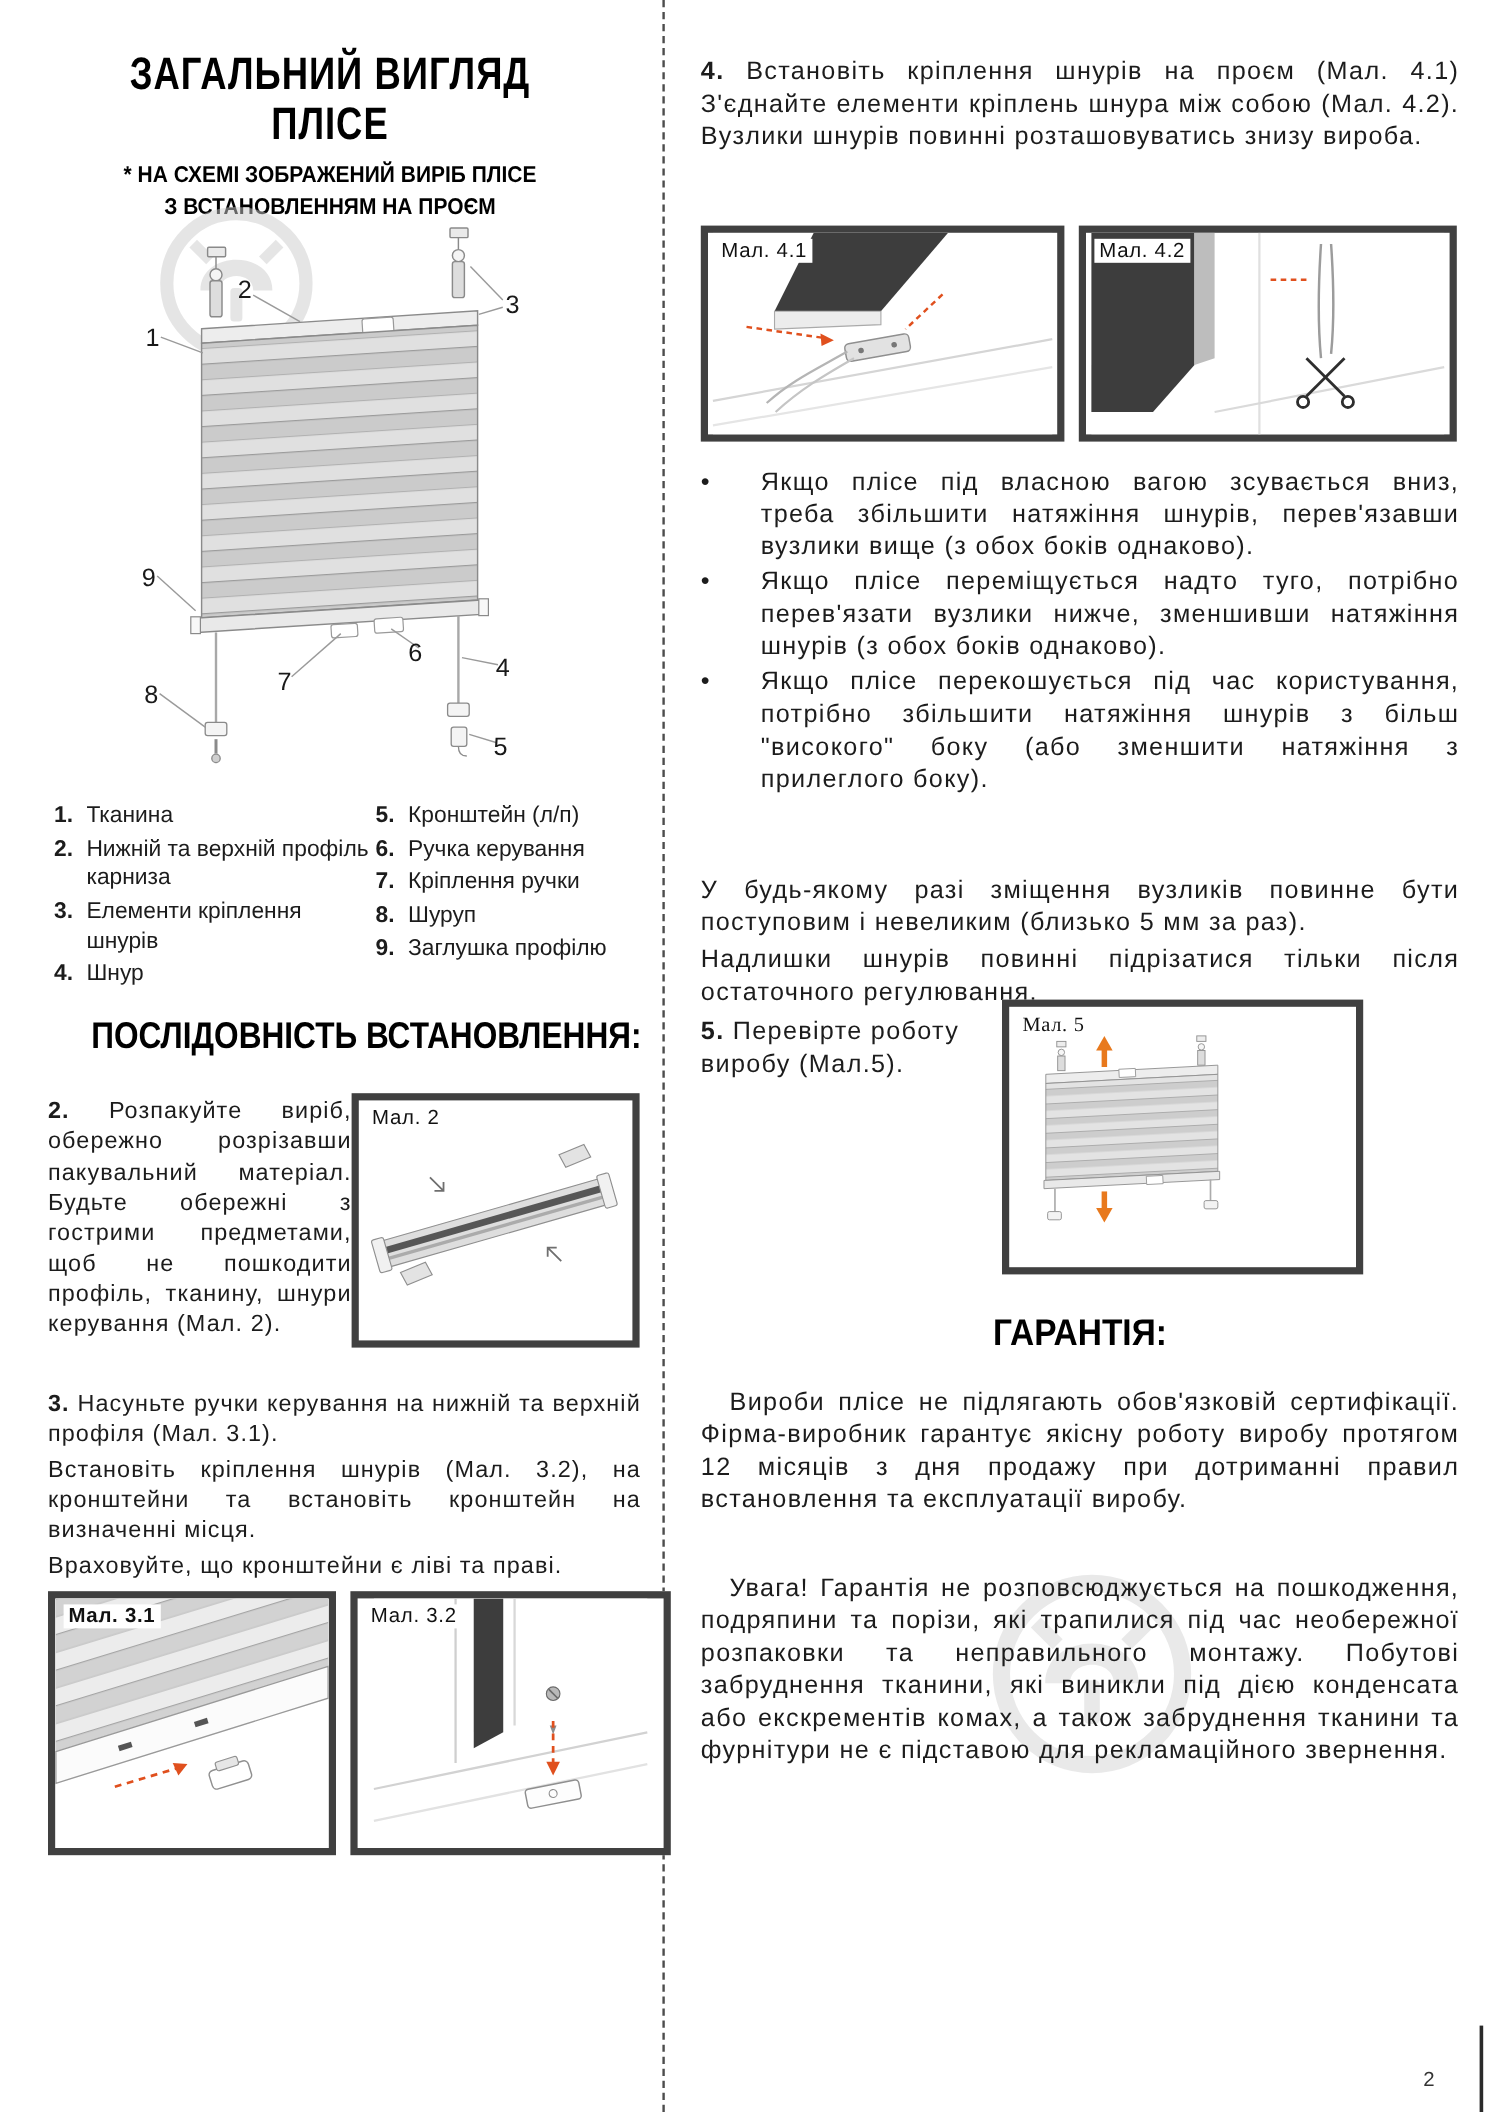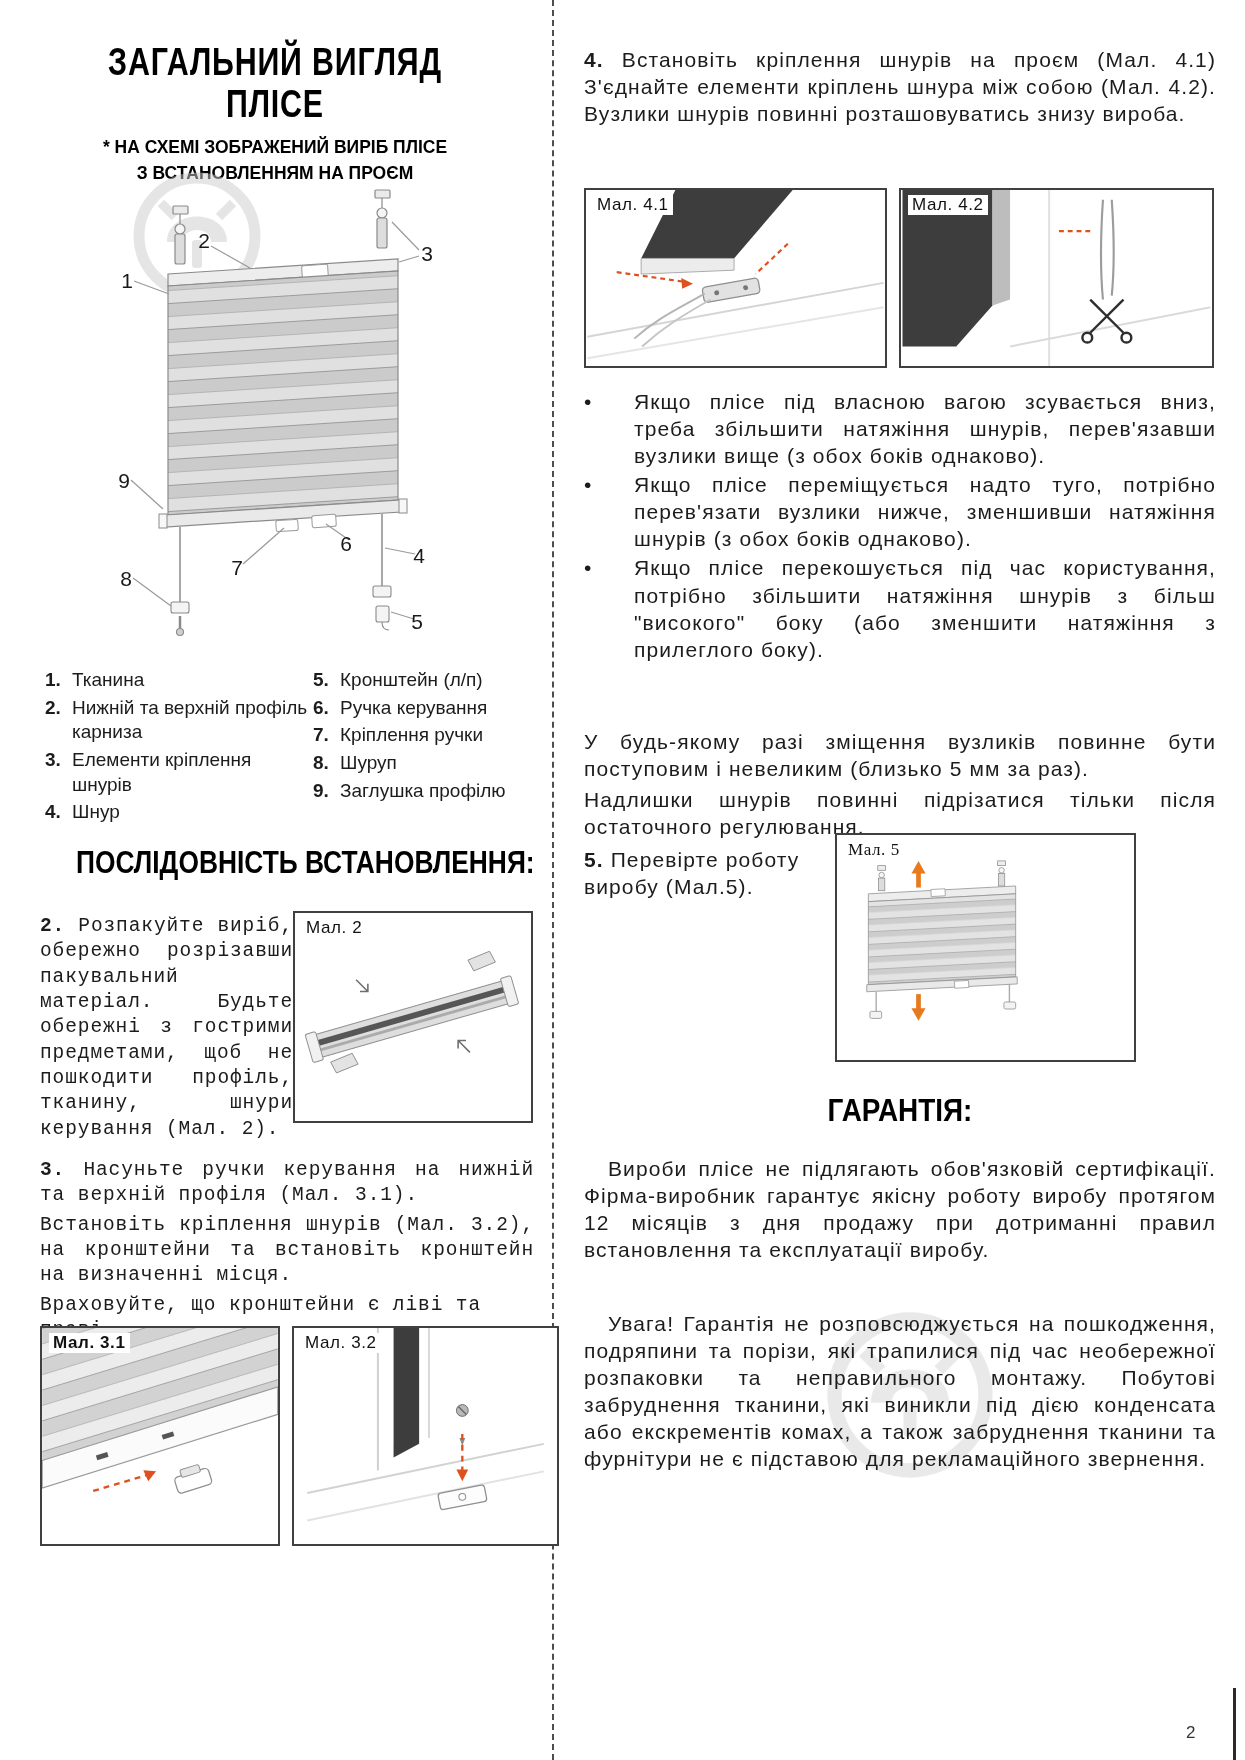--- a/index.html
+++ b/index.html
@@ -21,31 +21,31 @@
   .legend-item { display:flex; margin-bottom:3px; }
   .legend-item b { width:27px; flex:none; }
 
   .seq-heading { position:absolute; left:40px; top:845px; width:480px; text-align:center; font-weight:bold;
                  font-size:31px; white-space:nowrap; color:#000; transform:scaleX(0.85); transform-origin:center top; }
   .warranty-heading { position:absolute; left:584px; top:1093px; width:632px; text-align:center; font-weight:bold;
                  font-size:31px; color:#000; transform:scaleX(0.9); transform-origin:center top; }
 
   .para { position:absolute; }
   .just { text-align:justify; }
-  .p-left  { font-size:19.5px; line-height:1.3; letter-spacing:0.9px;font-family:Liberation Mono, monospace; }
+  .p-left  { font-size:19.5px; line-height:1.3; letter-spacing:0.9px; }
   .p-right { font-size:21px;  line-height:1.29; letter-spacing:1.1px; }
   .para p { margin:0 0 4px 0; }
   .indent { text-indent:24px; }
 
   .bullets { position:absolute; left:584px; top:388px; width:632px; }
   .bullet-row { display:flex; margin-bottom:2px; }
   .bullet-mark { width:50px; flex:none; font-size:21px; line-height:1.29; }
   .bullet-text { flex:1; text-align:justify; font-size:21px; line-height:1.29; letter-spacing:1.1px; }
 
-  .figbox { position:absolute; border:2px solid #404040; background:#fff; }
+  .figbox { position:absolute; border:6px solid #404040; background:#fff; }
   .figbox svg { position:absolute; inset:0; width:100%; height:100%; z-index:1; }
   .figlabel { position:absolute; left:7px; top:5px; font-size:17px; letter-spacing:0.6px; background:#fff;
               padding:0 4px; z-index:2; color:#111; }
 
   .footer-rule { position:absolute; left:1233px; top:1688px; width:3px; height:72px; background:#2a2a2a; }
   .page-number { position:absolute; left:1186px; top:1723px; font-size:17px; color:#333; }
 </style>
 </head>
 <body>
 

